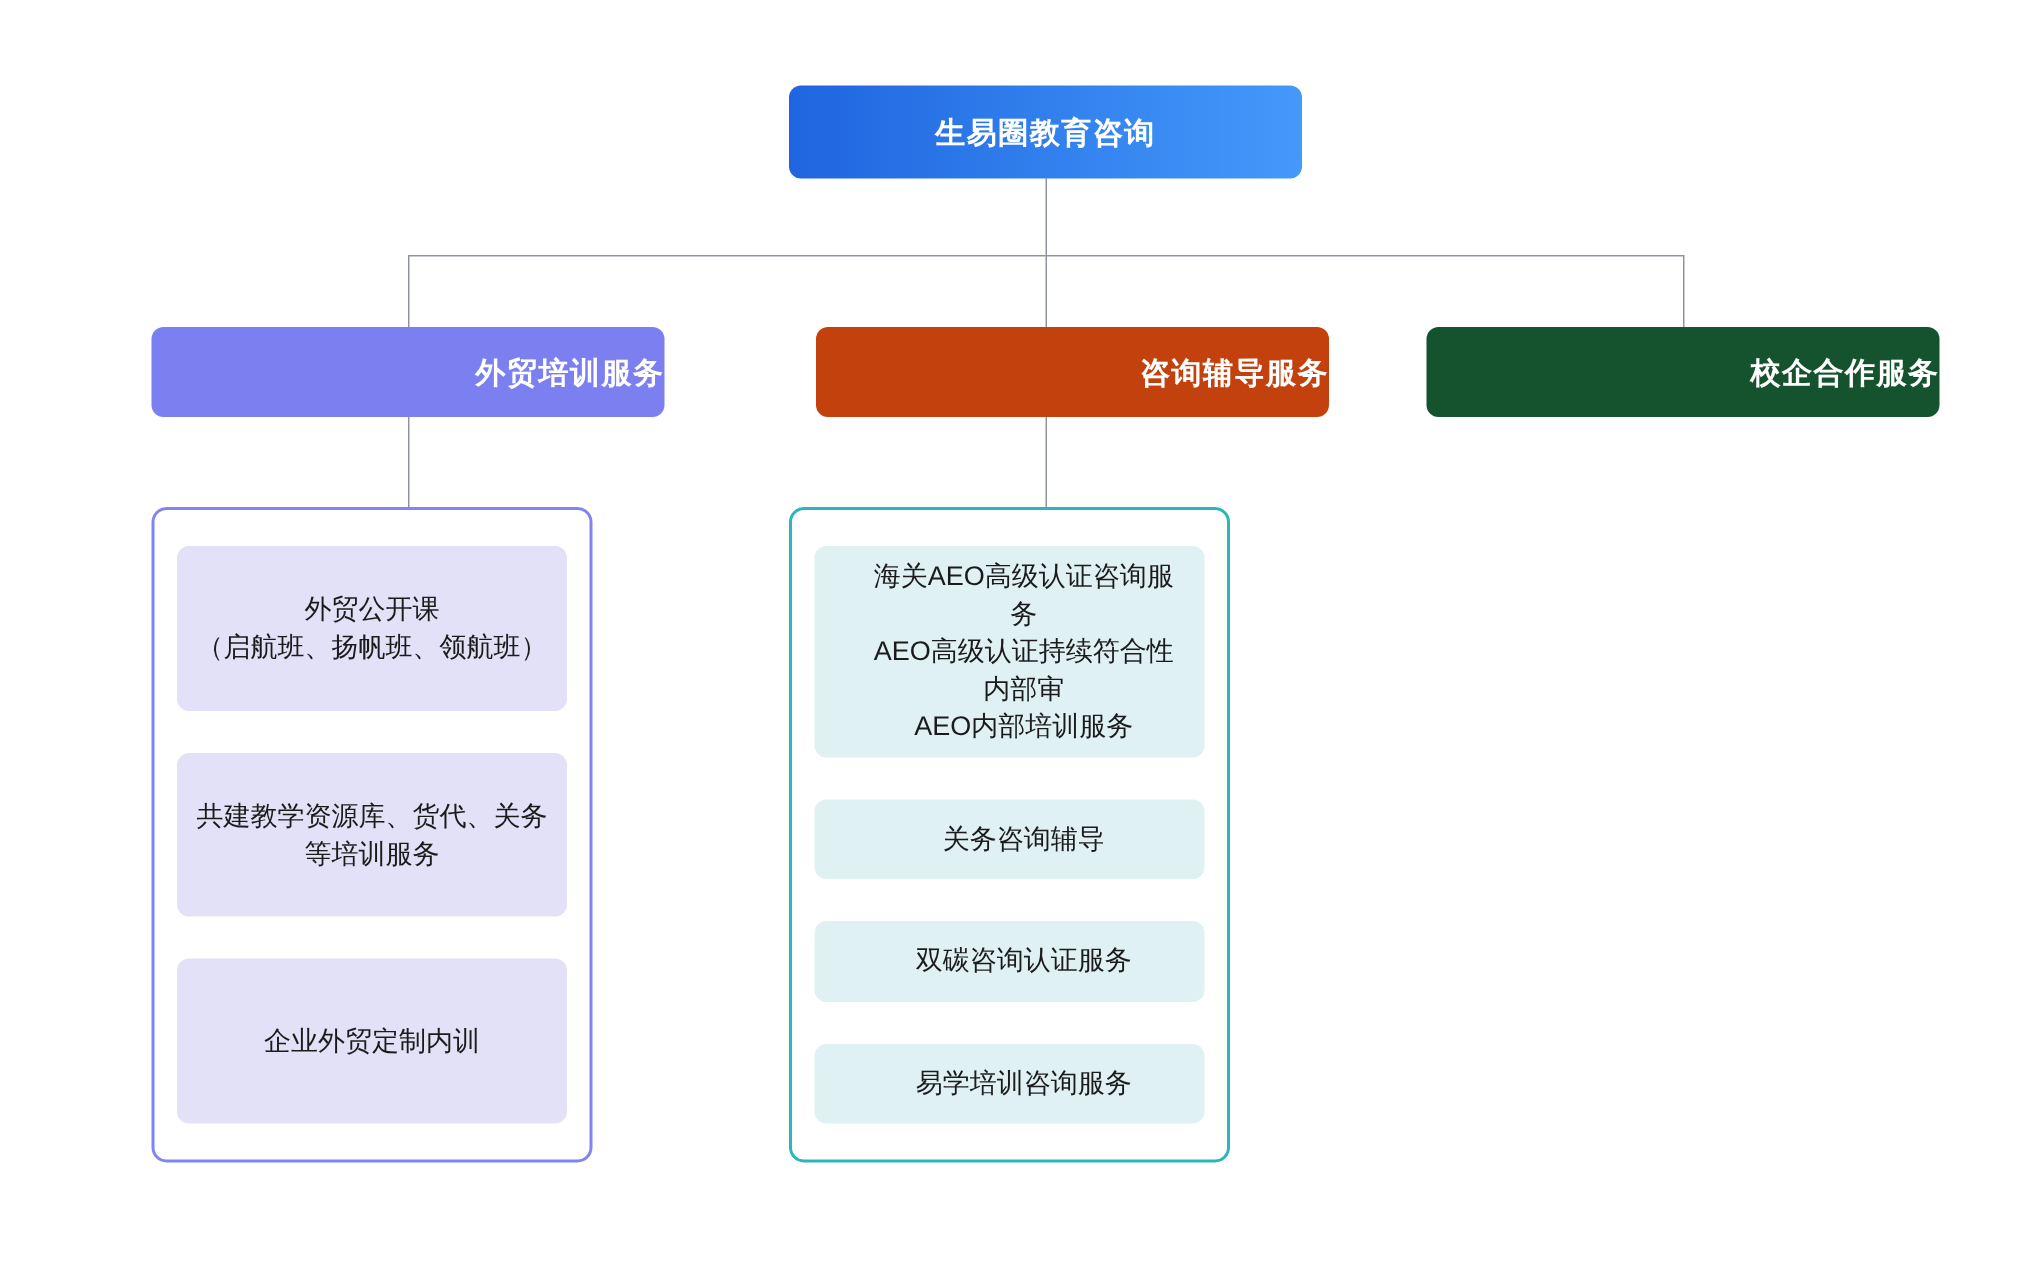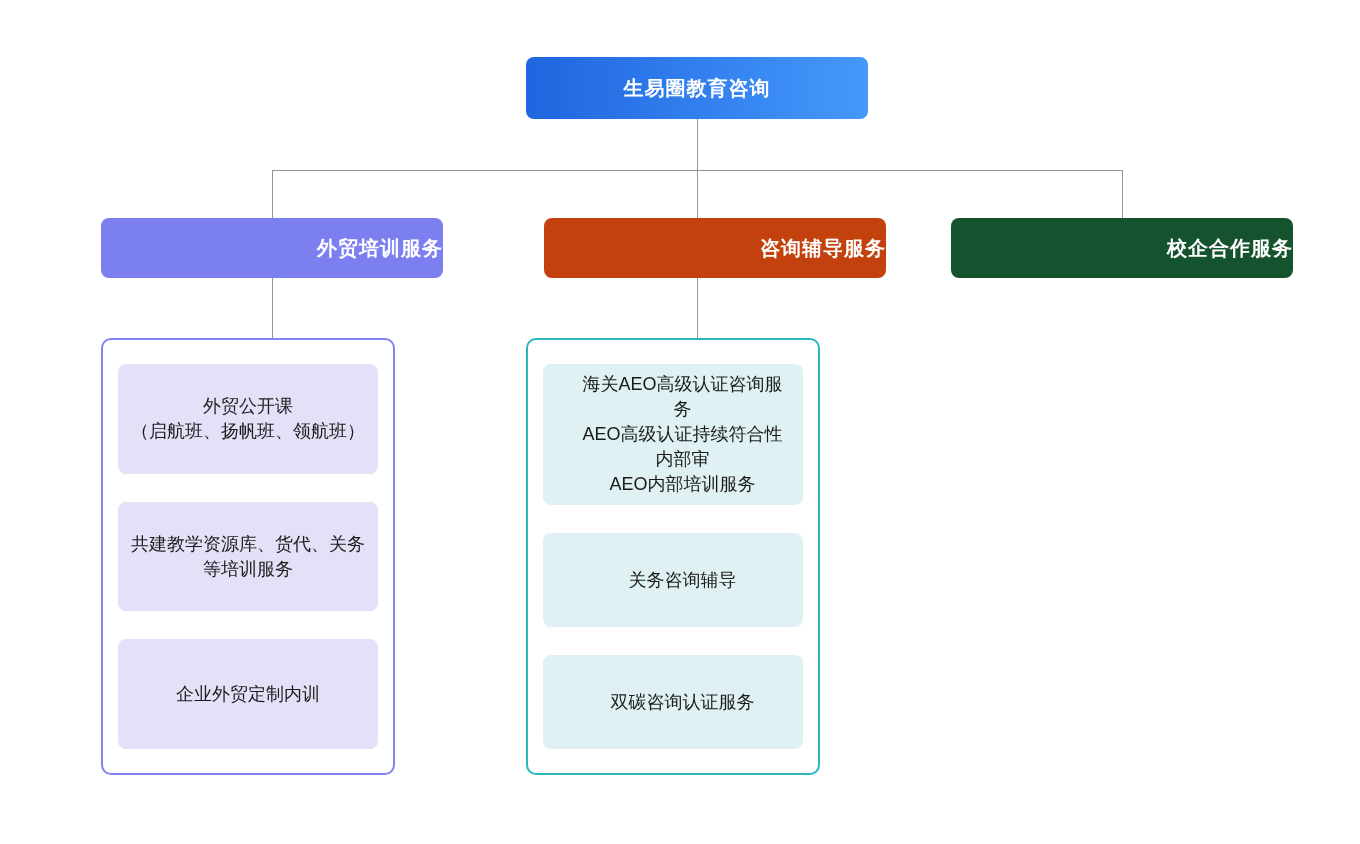--- a/index.html
+++ b/index.html
@@ -113,16 +113,17 @@
     <div class="item">共建教学资源库、货代、关务等培训服务</div>
     <div class="item">企业外贸定制内训</div>
   </div>
 
   <div class="container b1">
     <div class="item">海关AEO高级认证咨询服务
 AEO高级认证持续符合性内部审
 AEO内部培训服务</div>
     <div class="item">关务咨询辅导</div>
     <div class="item">双碳咨询认证服务</div>
+    <div class="item">易学培训咨询服务</div>
   </div>
 
 
 </div>
 
 </body></html>

